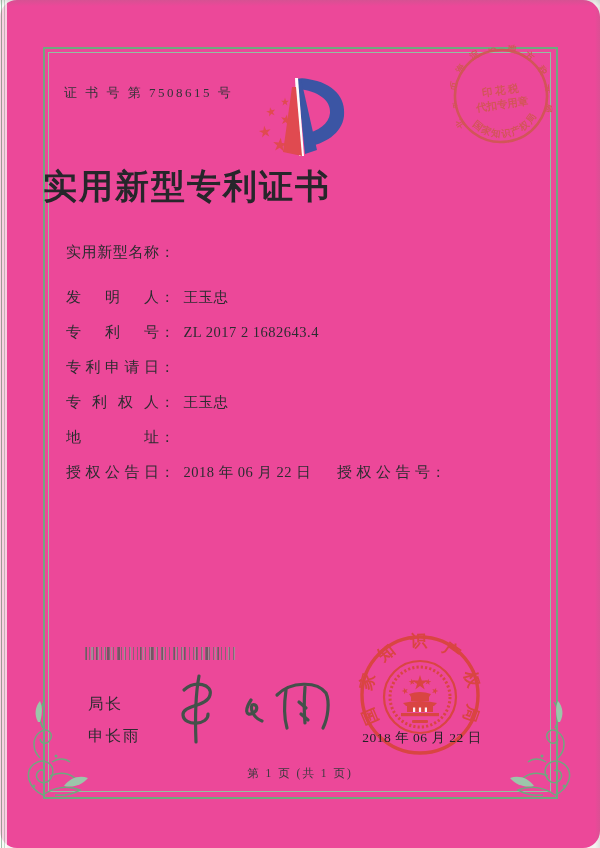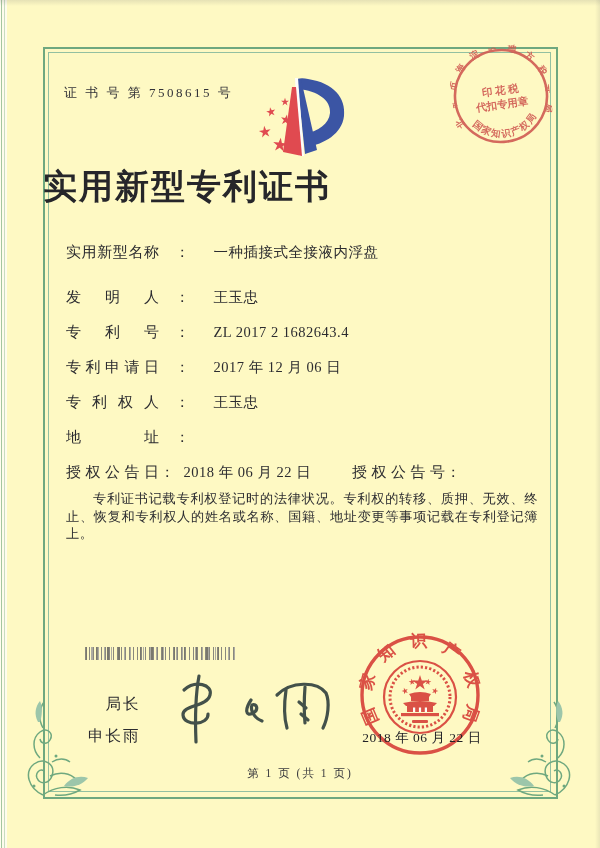--- a/index.html
+++ b/index.html
@@ -3,55 +3,55 @@
 <meta charset="utf-8">
 <style>
   html,body{margin:0;padding:0;}
   body{
     width:600px;height:848px;position:relative;overflow:hidden;
     background:#f4f4f2;
     font-family:"Liberation Serif","DejaVu Serif",serif;
     color:#2d2d30;
   }
   .abs{position:absolute;}
-  .paper{position:absolute;inset:0;background:#fef9c3;}
+  .paper{position:absolute;inset:0;background:#ec4899;border-radius:17px;}
   
   .edge-strip-left{position:absolute;left:0;top:0;bottom:0;width:7px;opacity:.75;
     background:linear-gradient(90deg,#fff 0 1px,#86b493 1px 2.5px,#fdfdfb 2.5px 4px,#b5d2bf 4px 5px,#fdfdfb 5px 7px);}
   .edge-shade-top{position:absolute;left:0;top:0;right:0;height:6px;
     background:linear-gradient(180deg,rgba(120,120,118,.18),rgba(120,120,118,0));}
   .edge-shade-right{position:absolute;right:0;top:0;bottom:0;width:5px;
     background:linear-gradient(270deg,rgba(120,120,118,.15),rgba(120,120,118,0));}
   
   .frame-outer{position:absolute;left:43px;top:47px;width:511px;height:748px;
     border:2px solid #6fa87f;}
   .frame-inner{position:absolute;left:48px;top:52px;width:501px;height:738px;
     border:1px solid #93c0a1;}
   .cert-no{left:64px;top:84px;font-size:13px;letter-spacing:2.5px;color:#333338;}
   .title{left:43px;top:164px;width:516px;text-align:left;font-size:34px;
     font-weight:700;letter-spacing:2px;color:#26262a;}
   .fields{left:66px;top:243px;width:478px;font-size:14.5px;color:#2c2c30;}
-  .frow{display:flex;align-items:baseline;margin-bottom:16px;gap:15px;}
+  .frow{display:flex;align-items:baseline;margin-bottom:16px;}
   .frow.first{margin-bottom:26px;}
   .flabel{display:inline-block;width:93px;font-size:15px;text-align:justify;text-align-last:justify;}
   .colon{margin:0 9px 0 1px;}
   .fvalue{letter-spacing:.5px;}
   .pair{display:flex;align-items:flex-start;}
   .pair.wide{width:271px;}
   .body-text{left:66px;top:487px;width:472px;font-size:13.2px;line-height:17.6px;
     text-align:justify;color:#2e2e32;}
   .body-text p{margin:0;text-indent:2.05em;letter-spacing:.5px;}
   .body-text p.p3{margin-top:3px;}
   .barcode{left:85px;top:647px;width:150px;height:13px;opacity:.8;
     background:
       repeating-linear-gradient(90deg,#6d6d6d 0 1.5px,transparent 1.5px 4px),
       repeating-linear-gradient(90deg,#9a9a9a 0 1px,transparent 1px 6.5px),
       repeating-linear-gradient(90deg,#585858 0 2px,transparent 2px 11px);}
   .signer{left:88px;top:694px;font-size:15.5px;color:#2c2c30;letter-spacing:2px;}
-  .signer div{margin-bottom:11px;text-align:right;}
+  .signer div{margin-bottom:11px;}
   .signature-svg{left:165px;top:660px;}
   .seal-svg{left:350px;top:625px;opacity:.93;}
   .seal-date{left:347px;top:729px;width:150px;text-align:center;font-size:13.5px;
     letter-spacing:.5px;color:#222226;z-index:5;}
   .tax-seal-svg{left:452px;top:47px;transform:rotate(-8deg);opacity:.88;}
   .footer-page{left:0;top:766px;width:600px;text-align:center;font-size:11.5px;
     letter-spacing:2px;color:#3a3a3e;}
   .flourish{z-index:2;}
   svg text{font-family:"Liberation Serif","DejaVu Serif",serif;}
 </style>
@@ -88,36 +88,34 @@
       <path transform="translate(28,75) scale(7.4) rotate(6)" d="M0,-1 L0.224,-0.309 0.951,-0.309 0.363,0.118 0.588,0.809 0,0.382 -0.588,0.809 -0.363,0.118 -0.951,-0.309 -0.224,-0.309 Z"></path>
     </g>
   </svg>
 
   <div class="abs title">实用新型专利证书</div>
 
   <div class="abs fields">
     <div class="frow first">
       <span class="flabel">实用新型名称</span>
         <span class="colon">：</span>
-      <span class="fvalue">一种插接式全接液内浮盘</span>
     </div>
     <div class="frow">
       <span class="flabel">发明人</span>
         <span class="colon">：</span>
       <span class="fvalue">王玉忠</span>
     </div>
     <div class="frow">
       <span class="flabel">专利号</span>
         <span class="colon">：</span>
       <span class="fvalue">ZL 2017 2 1682643.4</span>
     </div>
     <div class="frow">
       <span class="flabel">专利申请日</span>
         <span class="colon">：</span>
-      <span class="fvalue">2017 年 12 月 06 日</span>
     </div>
     <div class="frow">
       <span class="flabel">专利权人</span>
         <span class="colon">：</span>
       <span class="fvalue">王玉忠</span>
     </div>
     <div class="frow">
       <span class="flabel">地址</span>
         <span class="colon">：</span>
     </div>
@@ -128,21 +126,20 @@
         <span class="fvalue">2018 年 06 月 22 日</span>
       </div>
       <div class="pair">
         <span class="flabel">授权公告号</span>
           <span class="colon">：</span>
       </div>
     </div>
   </div>
 
   <div class="abs body-text">
-    <p class="p3">专利证书记载专利权登记时的法律状况。专利权的转移、质押、无效、终止、恢复和专利权人的姓名或名称、国籍、地址变更等事项记载在专利登记簿上。</p>
   </div>
 
   <div class="abs barcode"></div>
 
   <div class="abs signer">
     <div>局长</div>
     <div>申长雨</div>
   </div>
 
   <svg class="abs signature-svg" width="180" height="95" viewBox="0 0 180 95">

